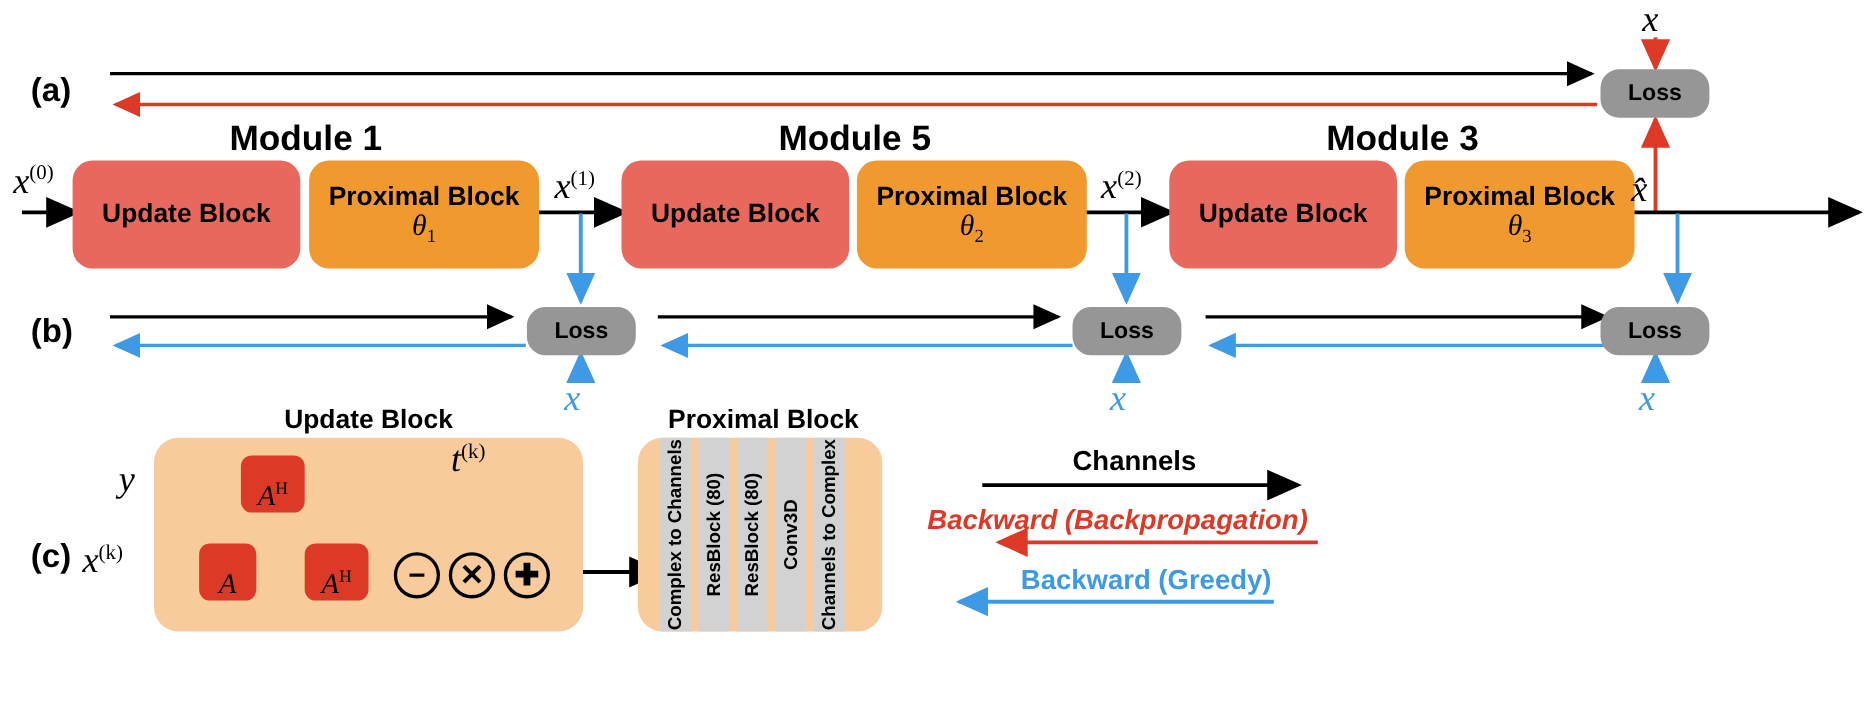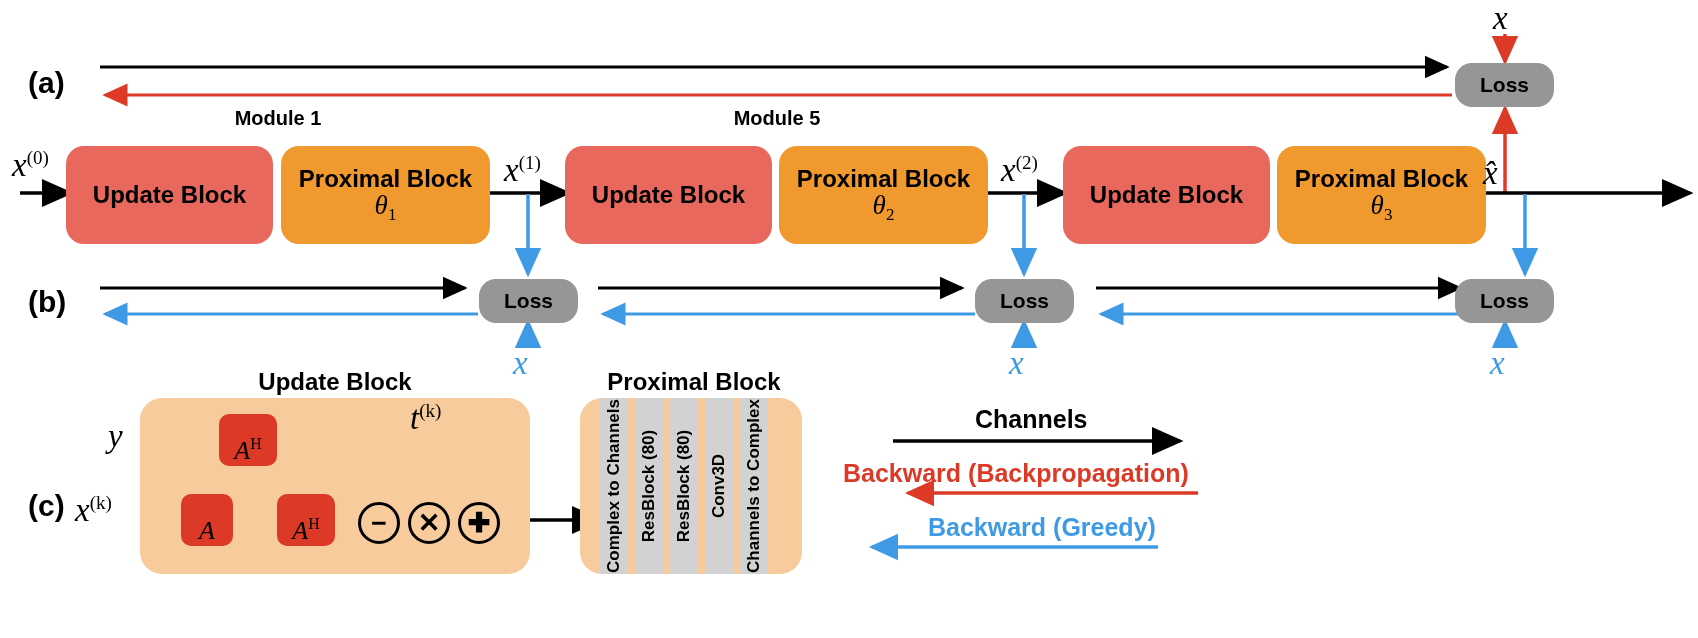--- a/index.html
+++ b/index.html
@@ -1,21 +1,21 @@
 <!DOCTYPE html>
 <html><head>
 <meta charset="utf-8">
 <style>
   html,body{margin:0;padding:0;background:#ffffff;}
   body{width:1698px;height:638px;font-family:"Liberation Sans",sans-serif;position:relative;overflow:hidden;}
   #root{position:relative;width:1698px;height:638px;}
   svg#canvas{position:absolute;left:0;top:0;width:1698px;height:638px;}
 
   .panel-label{position:absolute;font-weight:bold;font-size:30px;color:#000;}
-  .module-title{position:absolute;font-weight:bold;font-size:20px;color:#000;text-align:center;}
+  .module-title{position:absolute;font-weight:bold;font-size:32px;color:#000;text-align:center;}
 
   .blk{position:absolute;border-radius:18px;display:flex;flex-direction:column;
        align-items:center;justify-content:center;color:#000;font-weight:bold;font-size:24px;
        line-height:1.05;text-align:center;}
   .blk.update{background:#e8685d;}
   .blk.proximal{background:#f0992e;}
   .theta{font-family:"Liberation Serif",serif;font-style:italic;font-weight:normal;font-size:27px;}
   .theta sub{font-size:17px;font-style:normal;}
 
   .loss{position:absolute;background:#969696;border-radius:17px;display:flex;
@@ -170,20 +170,21 @@
       <line x1="1158" y1="547" x2="872" y2="547" stroke="#3f9ae5" stroke-width="3.5" marker-end="url(#ah-blue)"></line>
     </g>
   </svg>
 
   <div class="panel-label" style="left:28px;top:66px;">(a)</div>
   <div class="panel-label" style="left:28px;top:285px;">(b)</div>
   <div class="panel-label" style="left:28px;top:489px;">(c)</div>
 
   <div class="module-title" style="left:66px;top:107px;width:424px;">Module 1</div>
   <div class="module-title" style="left:565px;top:107px;width:424px;">Module 5</div>
+  <div class="module-title" style="left:1063px;top:107px;width:424px;">Module 3</div>
 
   <div class="blk update" style="left:66px;top:146px;width:207px;height:98px;">
     <span>Update Block</span>
   </div>
   <div class="blk proximal" style="left:281px;top:146px;width:209px;height:98px;">
     <span>Proximal Block</span>
     <span class="theta"><em>θ</em><sub>1</sub></span>
   </div>
 
   <div class="blk update" style="left:565px;top:146px;width:207px;height:98px;">
@@ -281,16 +282,16 @@
     <span>ResBlock (80)</span>
   </div>
   <div class="layer" style="left:705px;top:398px;width:28px;height:176px;">
     <span>Conv3D</span>
   </div>
   <div class="layer" style="left:740px;top:398px;width:28px;height:176px;">
     <span>Channels to Complex</span>
   </div>
 
   <div class="legend-text" style="left:975px;top:405px;color:#000;">Channels</div>
-  <div class="legend-text" style="left:843px;top:459px;color:#dc3a27;">Backward (Backpropagation)</div>
+  <div class="legend-text" style="left:843px;top:459px;color:#dc3a27;font-style:italic;">Backward (Backpropagation)</div>
   <div class="legend-text" style="left:928px;top:513px;color:#3f9ae5;">Backward (Greedy)</div>
 
 </div>
 
 </body></html>

